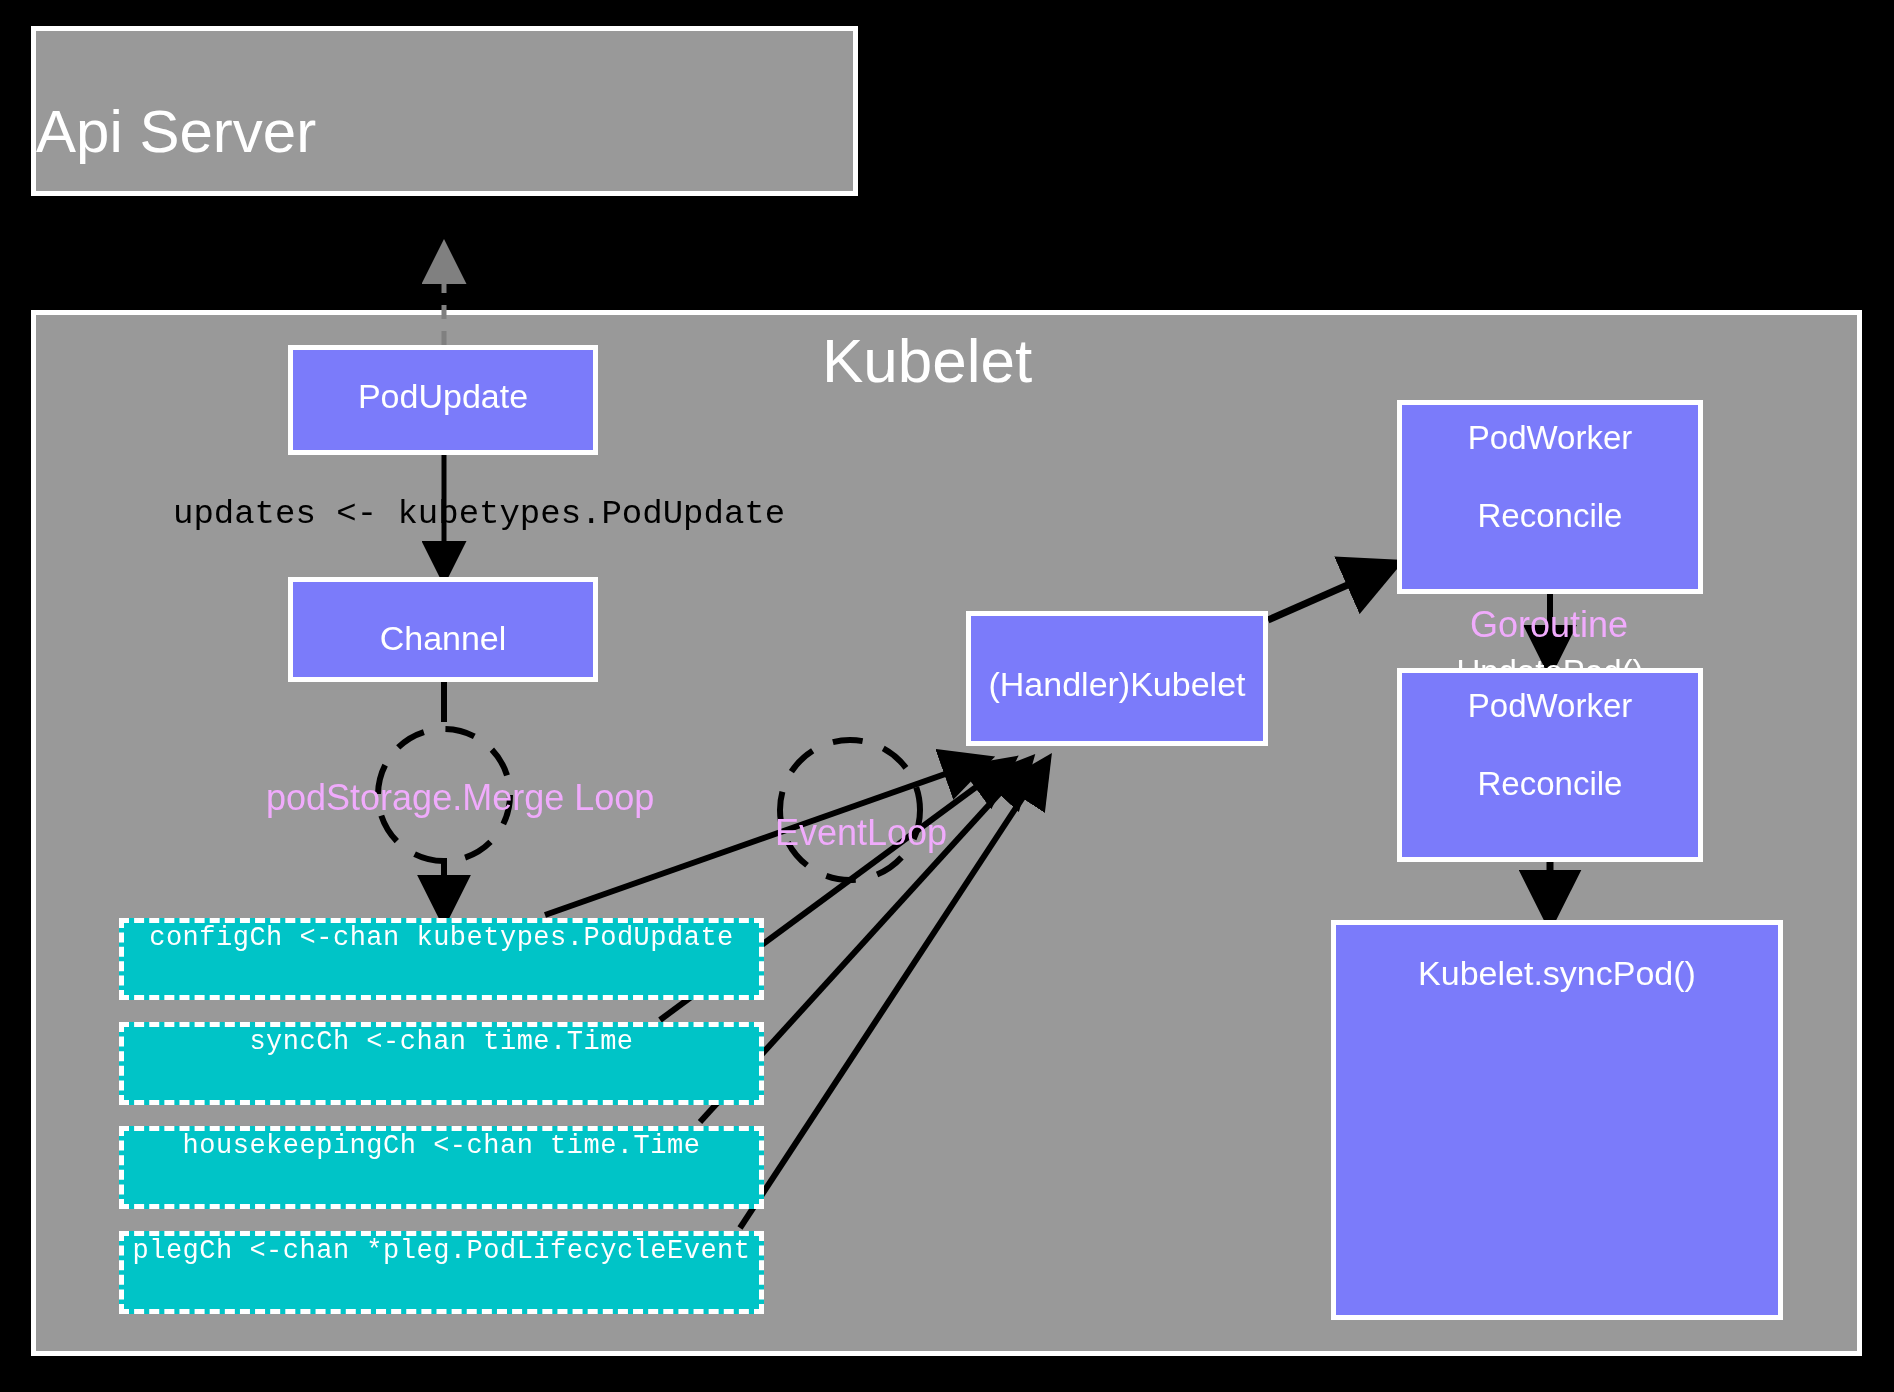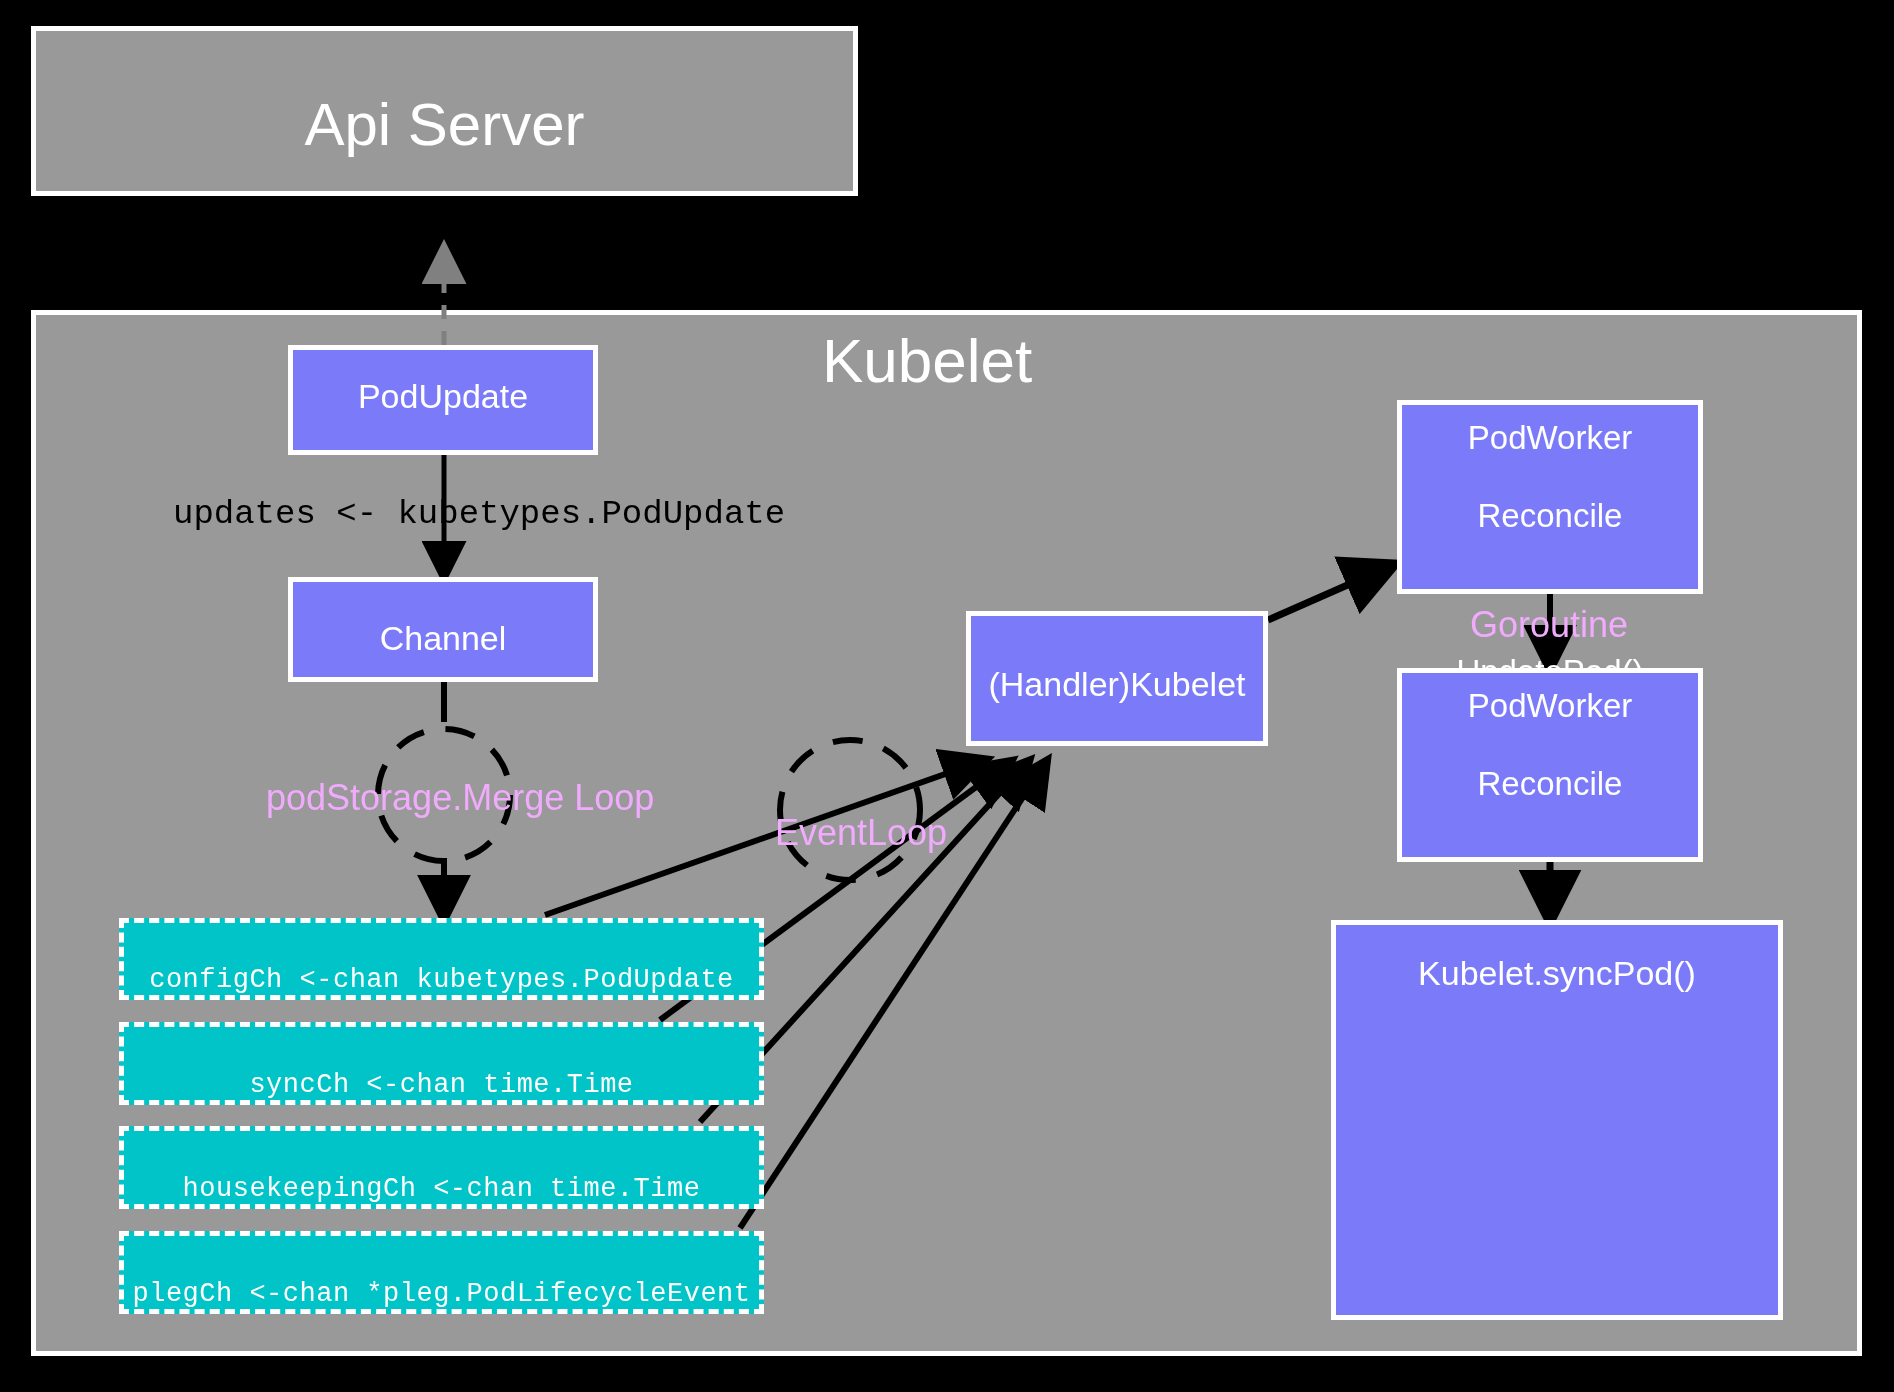--- a/index.html
+++ b/index.html
@@ -7,36 +7,36 @@
   #stage{position:relative;width:1894px;height:1392px;background:#000;}
 
   .panel{position:absolute;background:#999999;border:5px solid #ffffff;box-sizing:border-box;}
 
   .pbox{position:absolute;background:#7b7bfa;border:5px solid #ffffff;box-sizing:border-box;
         color:#ffffff;display:flex;align-items:flex-start;justify-content:center;
         font-family:"Liberation Sans",sans-serif;}
   .pbox span{display:block;text-align:center;line-height:1.18;}
 
   .chanbox{position:absolute;background:#00c4c7;border:5px dashed #ffffff;box-sizing:border-box;
-           color:#ffffff;display:flex;align-items:flex-end;justify-content:center;
+           color:#ffffff;display:flex;align-items:flex-start;justify-content:center;
            font-family:"Liberation Mono",monospace;font-size:27px;letter-spacing:0.5px;}
 
   .lbl{position:absolute;color:#f0abfc;font-family:"Liberation Sans",sans-serif;white-space:nowrap;}
   .lbl-mono{position:absolute;color:#000000;font-family:"Liberation Mono",monospace;white-space:nowrap;}
   .wlbl{position:absolute;color:#ffffff;font-family:"Liberation Sans",sans-serif;white-space:nowrap;}
 
   svg.edges{position:absolute;left:0;top:0;width:1894px;height:1392px;overflow:visible;pointer-events:none;}
 </style>
 </head>
 <body>
 
 <div id="stage">
 
   <div class="panel" style="left:31px;top:26px;width:827px;height:170px;">
-    <div class="wlbl" style="left:0;top:9px;width:100%;text-align:center;line-height:170px;font-size:60px;white-space:normal;">Api Server</div>
+    <div class="wlbl" style="left:0;top:16px;width:100%;text-align:left;line-height:170px;font-size:60px;white-space:normal;">Api Server</div>
   </div>
 
   <div class="panel" style="left:31px;top:310px;width:1831px;height:1046px;"></div>
 
   <div class="wlbl" style="left:822px;top:325px;font-size:62px;">Kubelet</div>
 
   <svg class="edges" viewBox="0 0 1894 1392">
     <defs>
       <marker id="ah" markerWidth="9" markerHeight="9" refX="7.2" refY="4.5" orient="auto">
         <path d="M0,0 L9,4.5 L0,9 z" fill="#000000"></path>

